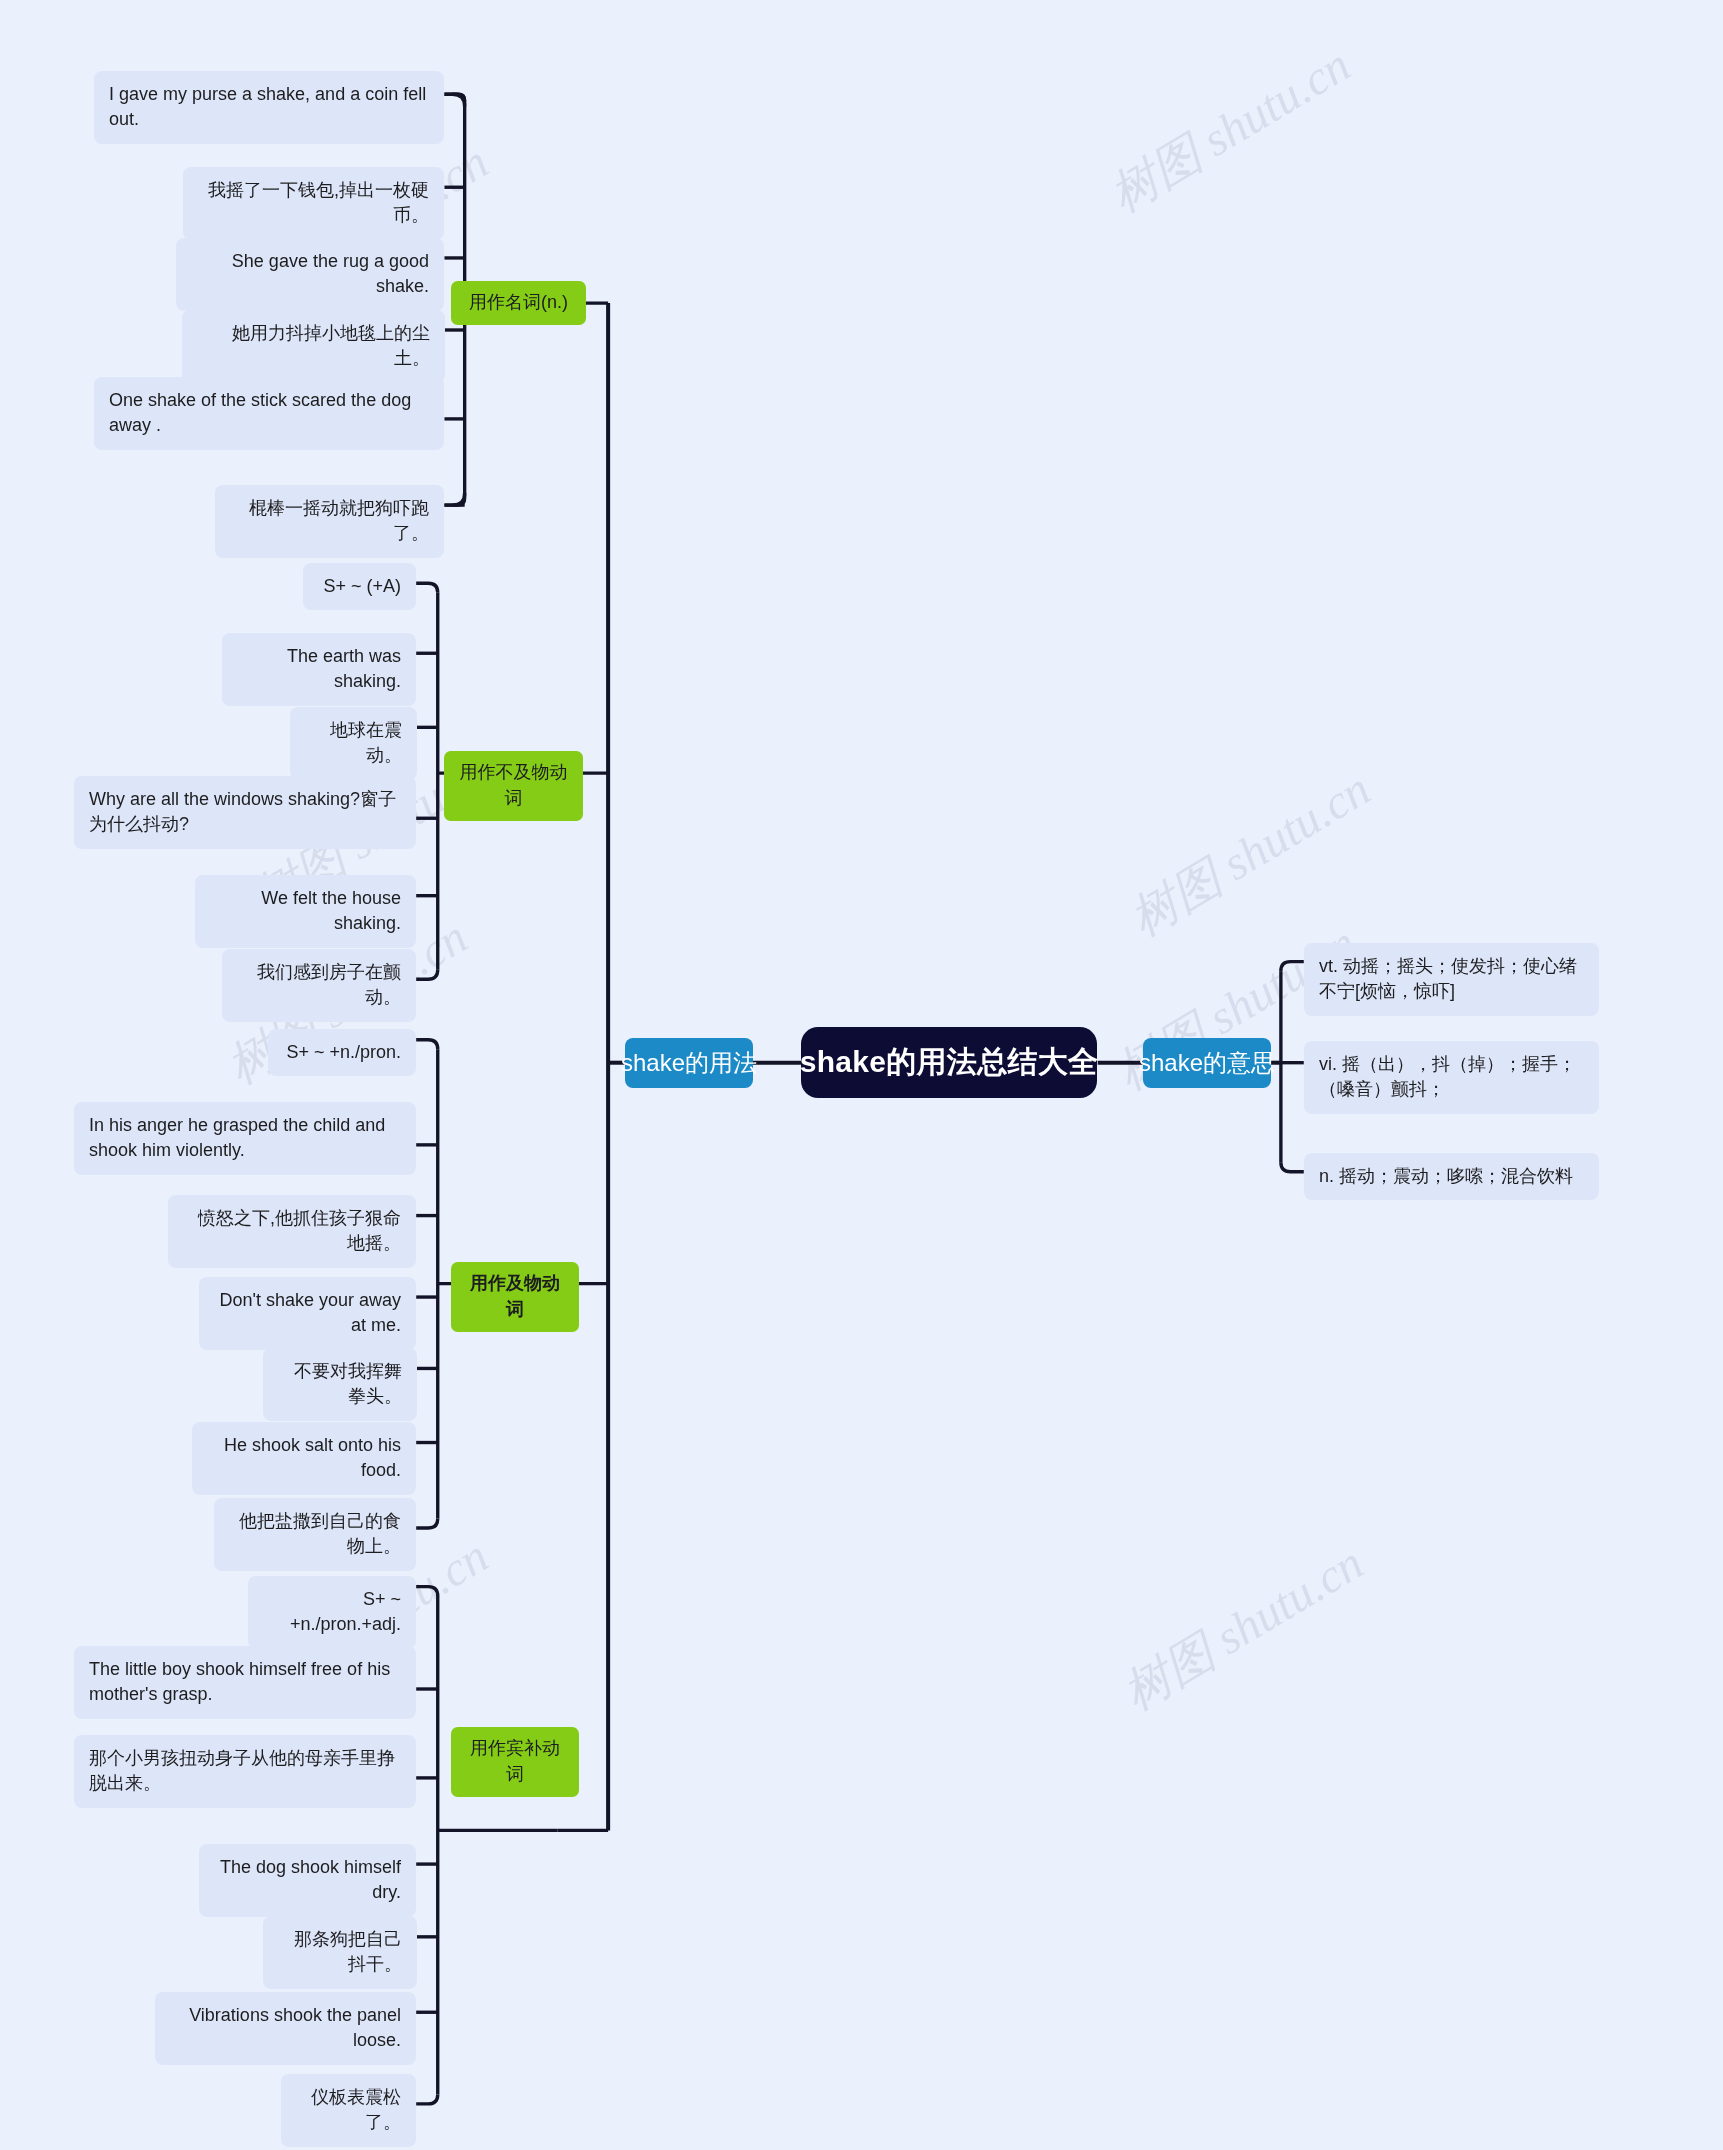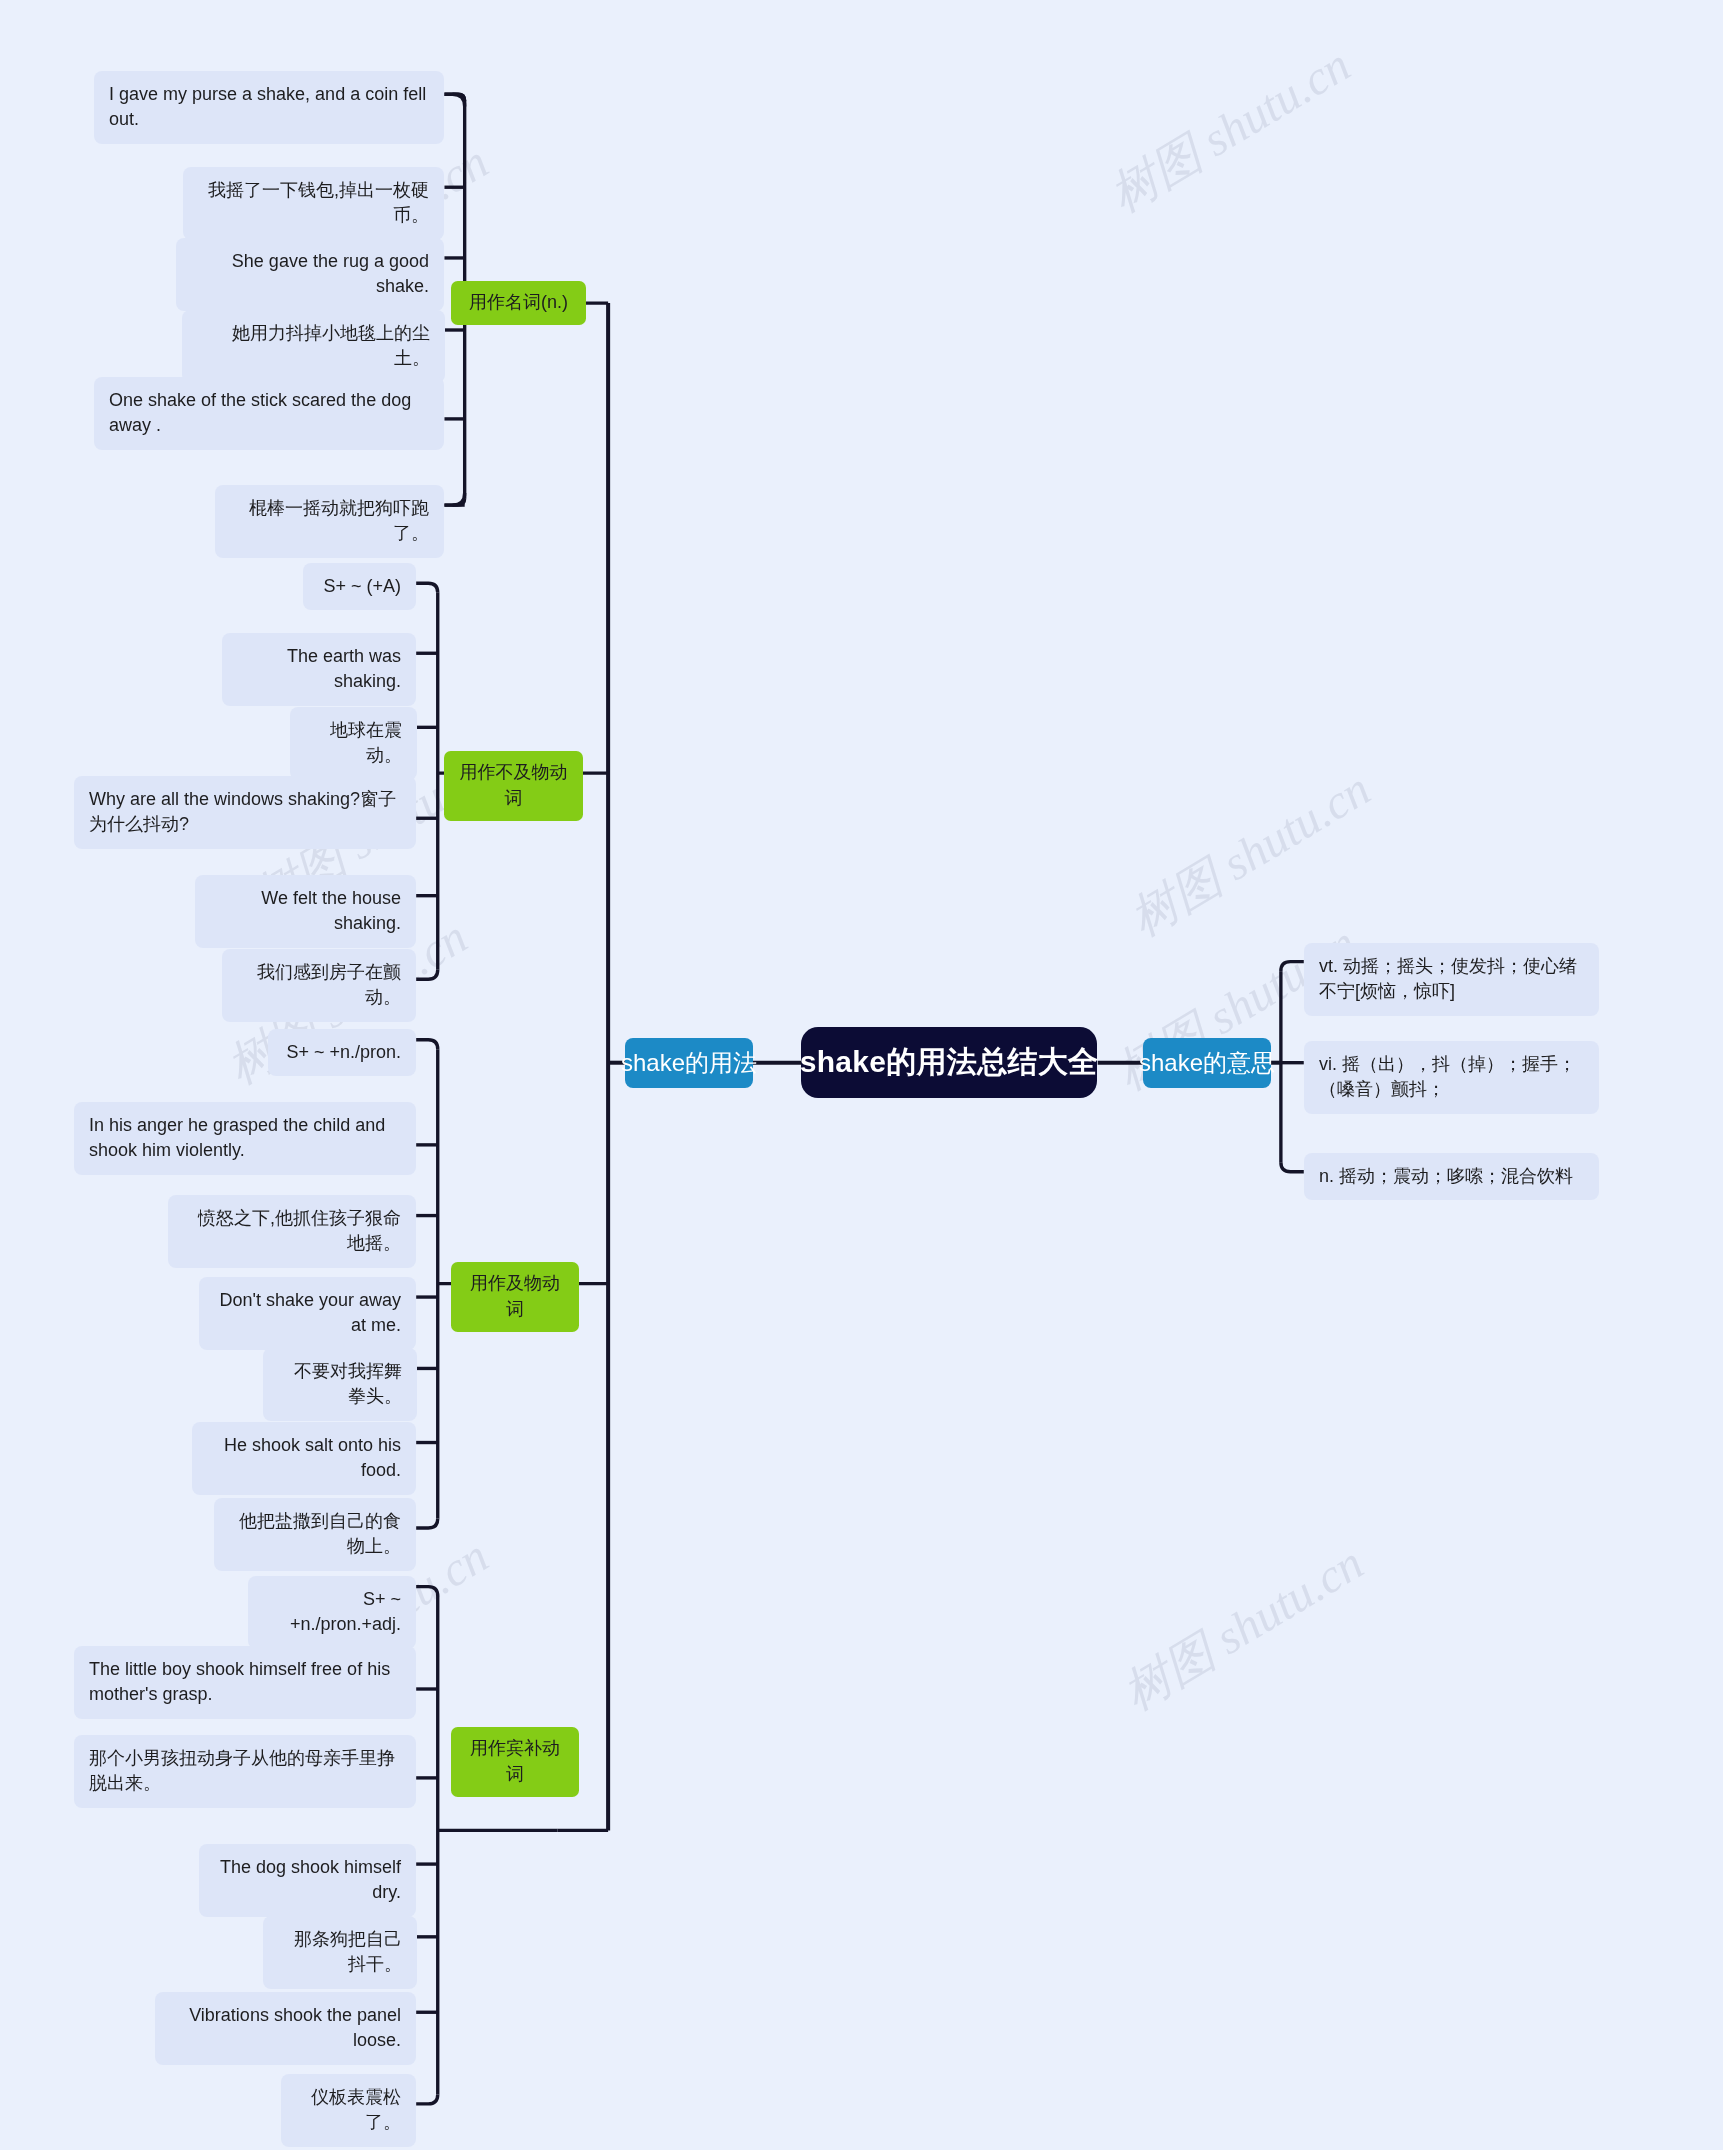--- a/index.html
+++ b/index.html
@@ -203,21 +203,21 @@
   <div class="node leaf l" style="left:1304px; top:1153px; width:295px;">
     <span>n. 摇动；震动；哆嗦；混合饮料</span>
   </div>
 
   <div class="node cat" style="left:451px; top:281px; width:135px;">
     <span>用作名词(n.)</span>
   </div>
   <div class="node cat" style="left:444px; top:751px; width:139px;">
     <span>用作不及物动词</span>
   </div>
-  <div class="node cat" style="left:451px; top:1262px; width:128px;">
+  <div class="node cat" style="left:451px; top:1262px; width:128px;font-weight:bold;">
     <span>用作及物动词</span>
   </div>
   <div class="node cat" style="left:451px; top:1727px; width:128px;">
     <span>用作宾补动词</span>
   </div>
 
   <div class="node leaf l" style="left:94px; top:71px; width:350px;">
     <span>I gave my purse a shake, and a coin fell out.</span>
   </div>
   <div class="node leaf r" style="left:183px; top:167px; width:261px;">

